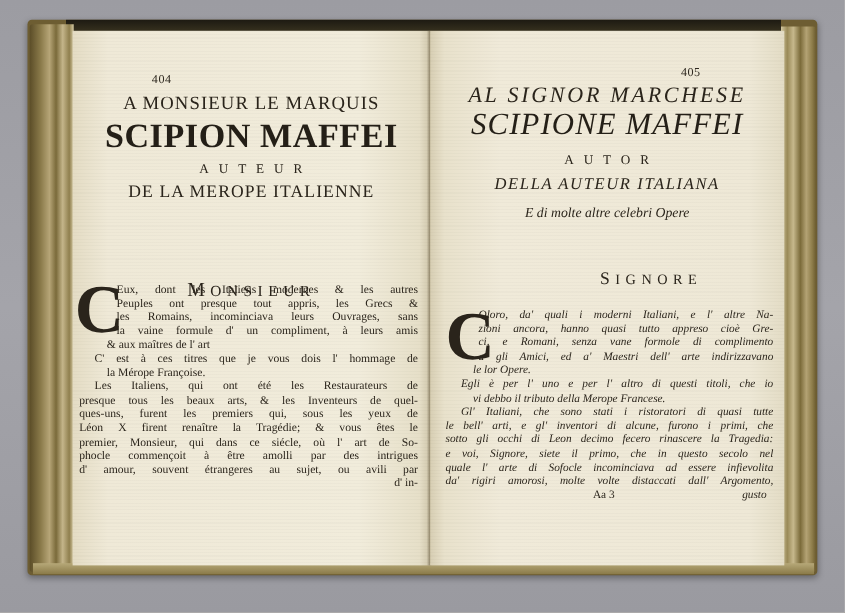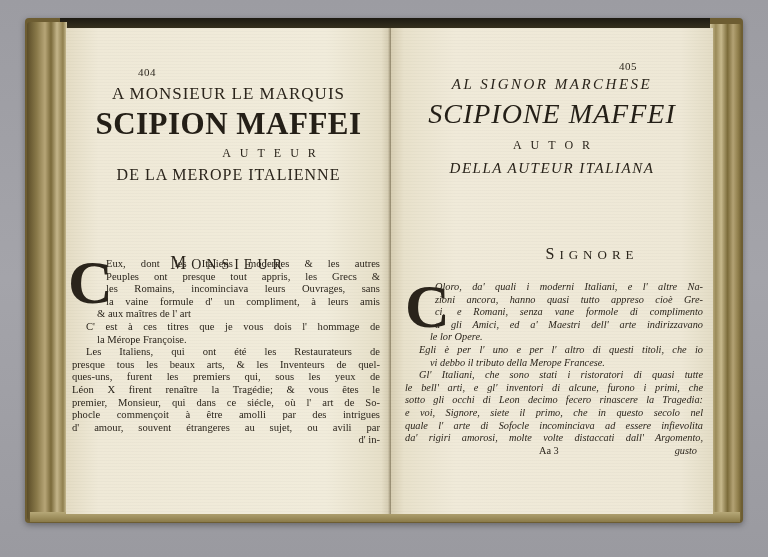--- a/index.html
+++ b/index.html
@@ -65,28 +65,28 @@
       position: absolute; font-size: 11px; color: #2e281f; letter-spacing: 0.5px;
     }
     .pn-left { left: 72px; top: 38px; }
     .pn-right { left: 227px; top: 35px; }
 
     .center { position: absolute; left: 0; width: 100%; text-align: center; white-space: nowrap; }
 
     
     .l-h1 { top: 56px; font-size: 17px; letter-spacing: 1px; }
     .l-title { top: 78px; font-size: 31px; font-weight: bold; letter-spacing: 0.5px; color: #241f17; }
-    .l-sub { top: 118px; font-size: 12px; letter-spacing: 9px; padding-left: 8px; box-sizing: border-box; margin-left: 41px; }
+    .l-sub { top: 118px; font-size: 12px; letter-spacing: 9px; padding-left: 8px; box-sizing: border-box; }
     .l-h2 { top: 138px; font-size: 16px; letter-spacing: 1px; }
     .l-h3 { top: 163px; font-size: 13px; }
     .l-salute { top: 225px; font-size: 14px; letter-spacing: 5px; }
     .l-salute .big { font-size: 18px; }
 
     
-    .r-h1 { top: 48px; font-size: 15px; font-style: italic; letter-spacing: 2.5px; }
+    .r-h1 { top: 48px; font-size: 20px; font-style: italic; letter-spacing: 2.5px; }
     .r-title { top: 70px; font-size: 28px; font-style: italic; letter-spacing: 1px; color: #241f17; }
     .r-sub { top: 110px; font-size: 12px; letter-spacing: 9px; padding-left: 8px; box-sizing: border-box; }
     .r-h2 { top: 132px; font-size: 15px; font-style: italic; letter-spacing: 1.5px; }
     .r-h3 { top: 158px; font-size: 12.5px; font-style: italic; }
     .r-salute { top: 217px; font-size: 13px; letter-spacing: 5px; padding-left: 40px; }
     .r-salute .big { font-size: 16px; }
 
     
     .body-text {
       position: absolute; font-size: 10.6px; line-height: 12.6px; color: #2b251c;
@@ -147,20 +147,21 @@
   </div>
 
   <div class="gutter"></div>
 
   <div class="page page-right">
     <div class="page-num pn-right" style="left:228px; top:32px;">405</div>
     <div class="center r-h1">AL SIGNOR MARCHESE</div>
     <div class="center r-title">SCIPIONE MAFFEI</div>
     <div class="center r-sub">AUTOR</div>
     <div class="center r-h2">DELLA AUTEUR ITALIANA</div>
+    <div class="center r-h3">E di molte altre celebri Opere</div>
     <div class="center r-salute"><span class="big">S</span><span>IGNORE</span></div>
 
     <div class="dropcap dc-right" style="left:14px; top:252px;">C</div>
 
     <div class="body-text" style="left:14px; top:253px; width:298px; font-style:italic; font-size:10.3px;">
       <div class="indent-block" style="padding-left:30px;">
         <span class="line">Oloro, da' quali i moderni Italiani, e l' altre Na-</span>
         <span class="line">zioni ancora, hanno quasi tutto appreso  cioè Gre-</span>
         <span class="line">ci, e Romani, senza vane formole di complimento</span>
         <span class="line">a gli Amici, ed a' Maestri dell' arte indirizzavano</span>

